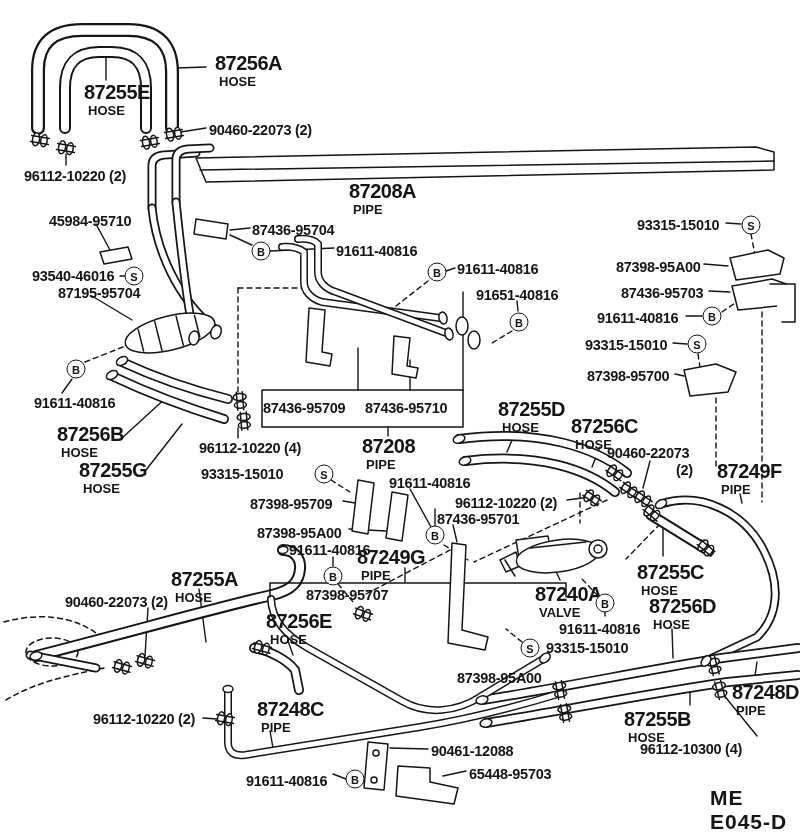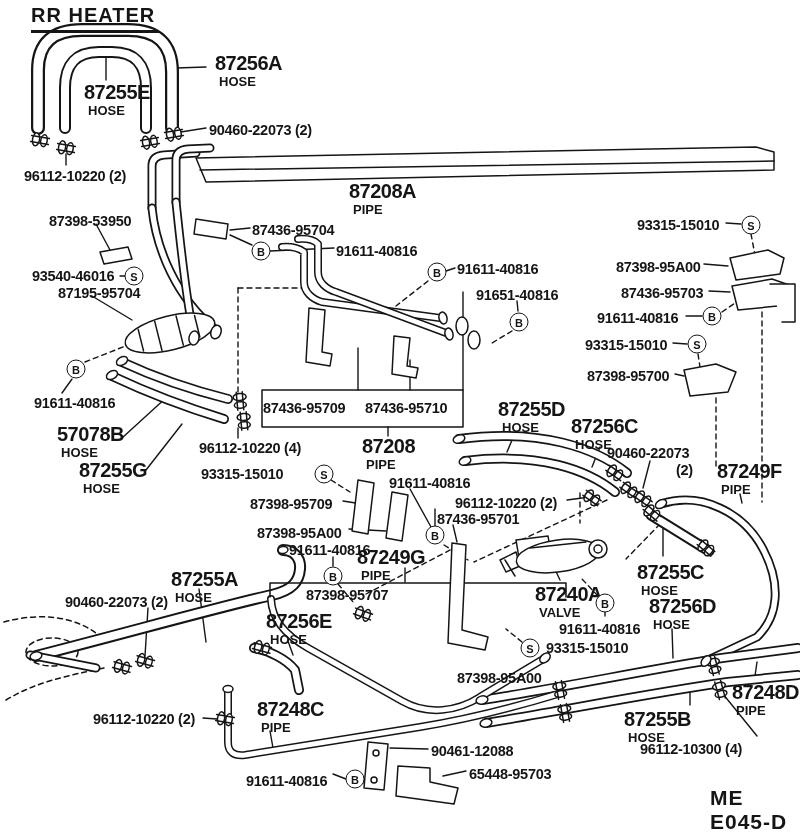--- a/index.html
+++ b/index.html
@@ -367,43 +367,42 @@
         <ellipse cx="283" cy="550" rx="3.5" ry="5" transform="rotate(80 283 550)"></ellipse>
         <ellipse cx="36" cy="656" rx="4" ry="6" transform="rotate(75 36 656)"></ellipse>
         <ellipse cx="661" cy="504" rx="4" ry="6" transform="rotate(60 661 504)"></ellipse>
         <ellipse cx="706" cy="661" rx="4" ry="6" transform="rotate(40 706 661)"></ellipse>
         <ellipse cx="482" cy="700" rx="4" ry="6" transform="rotate(75 482 700)"></ellipse>
         <ellipse cx="486" cy="723" rx="4" ry="6" transform="rotate(75 486 723)"></ellipse>
         <ellipse cx="545" cy="658" rx="4" ry="6" transform="rotate(50 545 658)"></ellipse>
       </g>
   </svg>
 
-  <div id="title">RR HEATER</div>
   <div id="labels">
       <div class="lbl big" style="left: 215px; top: 53px;"><span>87256A</span><span class="sub">HOSE</span></div>
       <div class="lbl big" style="left: 84px; top: 82px;"><span>87255E</span><span class="sub">HOSE</span></div>
       <div class="lbl big" style="left: 349px; top: 181px;"><span>87208A</span><span class="sub">PIPE</span></div>
-      <div class="lbl big" style="left: 57px; top: 424px;"><span>57078B</span><span class="sub">HOSE</span></div>
+      <div class="lbl big" style="left: 57px; top: 424px;"><span>87256B</span><span class="sub">HOSE</span></div>
       <div class="lbl big" style="left: 79px; top: 460px;"><span>87255G</span><span class="sub">HOSE</span></div>
       <div class="lbl big" style="left: 362px; top: 436px;"><span>87208</span><span class="sub">PIPE</span></div>
       <div class="lbl big" style="left: 498px; top: 399px;"><span>87255D</span><span class="sub">HOSE</span></div>
       <div class="lbl big" style="left: 571px; top: 416px;"><span>87256C</span><span class="sub">HOSE</span></div>
       <div class="lbl big" style="left: 717px; top: 461px;"><span>87249F</span><span class="sub">PIPE</span></div>
       <div class="lbl big" style="left: 357px; top: 547px;"><span>87249G</span><span class="sub">PIPE</span></div>
       <div class="lbl big" style="left: 171px; top: 569px;"><span>87255A</span><span class="sub">HOSE</span></div>
       <div class="lbl big" style="left: 266px; top: 611px;"><span>87256E</span><span class="sub">HOSE</span></div>
       <div class="lbl big" style="left: 535px; top: 584px;"><span>87240A</span><span class="sub">VALVE</span></div>
       <div class="lbl big" style="left: 637px; top: 562px;"><span>87255C</span><span class="sub">HOSE</span></div>
       <div class="lbl big" style="left: 649px; top: 596px;"><span>87256D</span><span class="sub">HOSE</span></div>
       <div class="lbl big" style="left: 257px; top: 699px;"><span>87248C</span><span class="sub">PIPE</span></div>
       <div class="lbl big" style="left: 624px; top: 709px;"><span>87255B</span><span class="sub">HOSE</span></div>
       <div class="lbl big" style="left: 732px; top: 682px;"><span>87248D</span><span class="sub">PIPE</span></div>
       <div class="lbl small" style="left: 209px; top: 123px;"><span>90460-22073 (2)</span></div>
       <div class="lbl small" style="left: 24px; top: 169px;"><span>96112-10220 (2)</span></div>
-      <div class="lbl small" style="left: 49px; top: 214px;"><span>87398-53950</span></div>
+      <div class="lbl small" style="left: 49px; top: 214px;"><span>45984-95710</span></div>
       <div class="lbl small" style="left: 252px; top: 223px;"><span>87436-95704</span></div>
       <div class="lbl small" style="left: 336px; top: 244px;"><span>91611-40816</span></div>
       <div class="lbl small" style="left: 32px; top: 269px;"><span>93540-46016</span></div>
       <div class="lbl small" style="left: 58px; top: 286px;"><span>87195-95704</span></div>
       <div class="lbl small" style="left: 457px; top: 262px;"><span>91611-40816</span></div>
       <div class="lbl small" style="left: 476px; top: 288px;"><span>91651-40816</span></div>
       <div class="lbl small" style="left: 637px; top: 218px;"><span>93315-15010</span></div>
       <div class="lbl small" style="left: 616px; top: 260px;"><span>87398-95A00</span></div>
       <div class="lbl small" style="left: 621px; top: 286px;"><span>87436-95703</span></div>
       <div class="lbl small" style="left: 597px; top: 311px;"><span>91611-40816</span></div>

